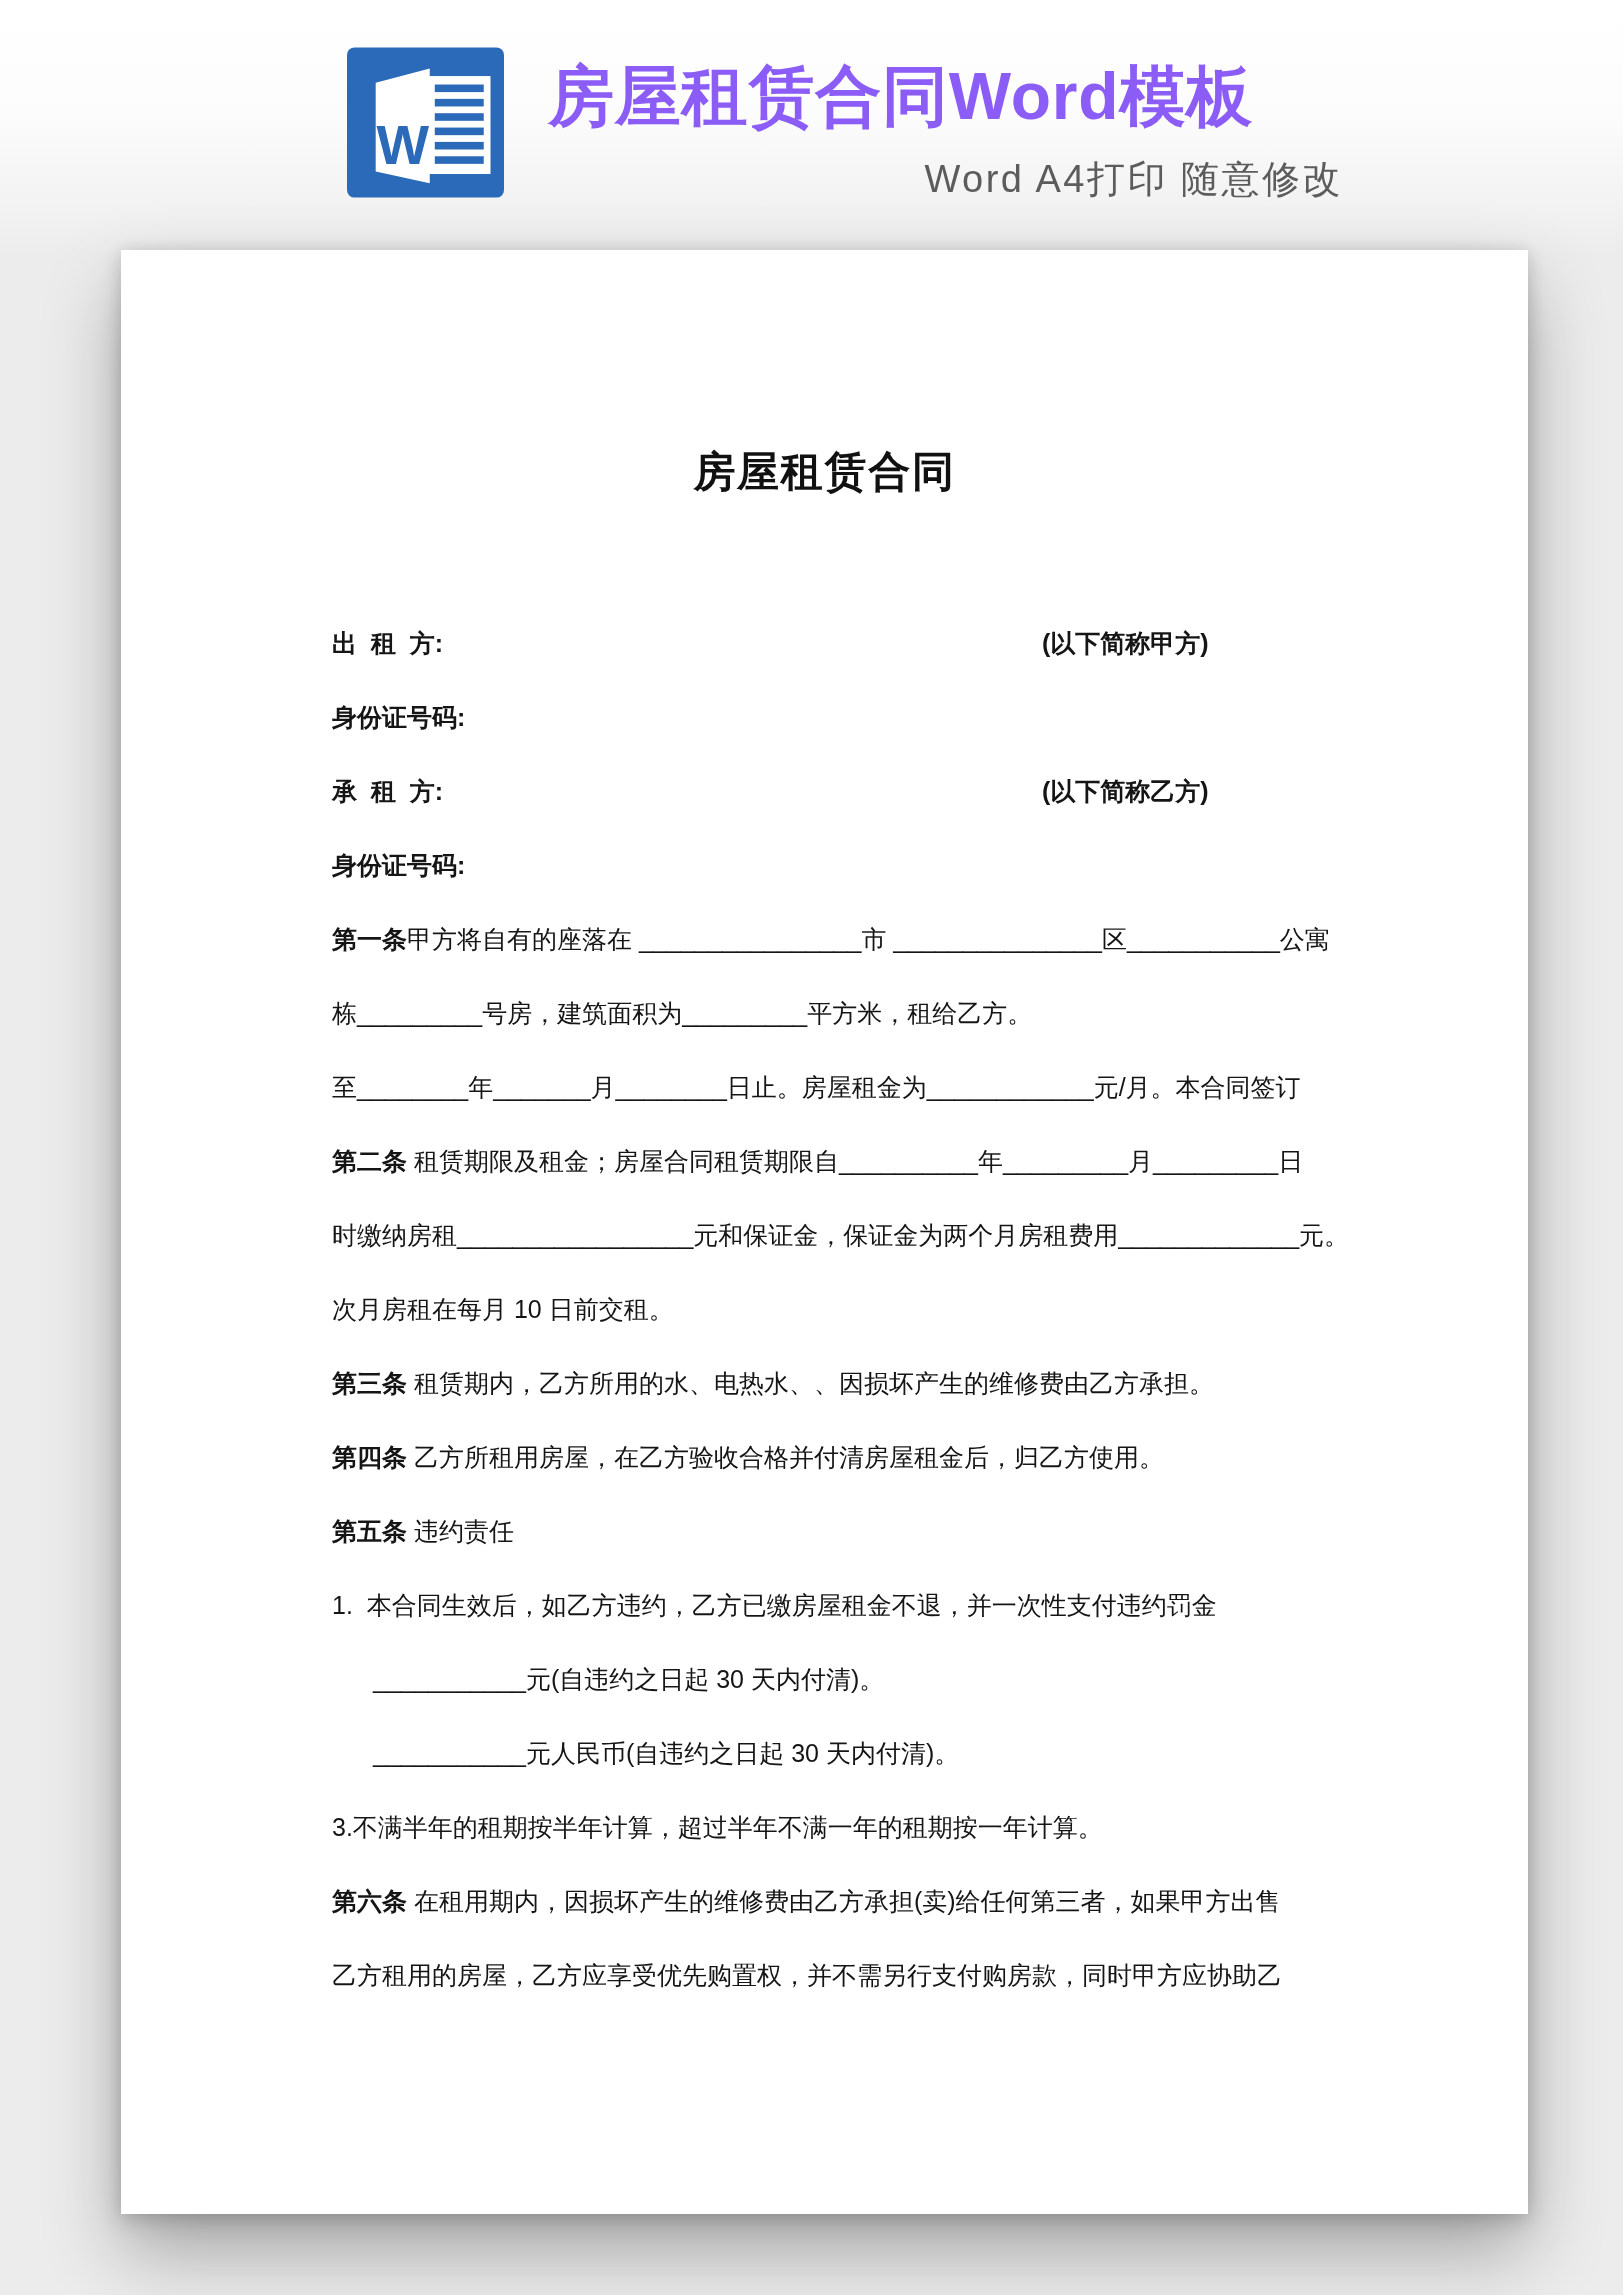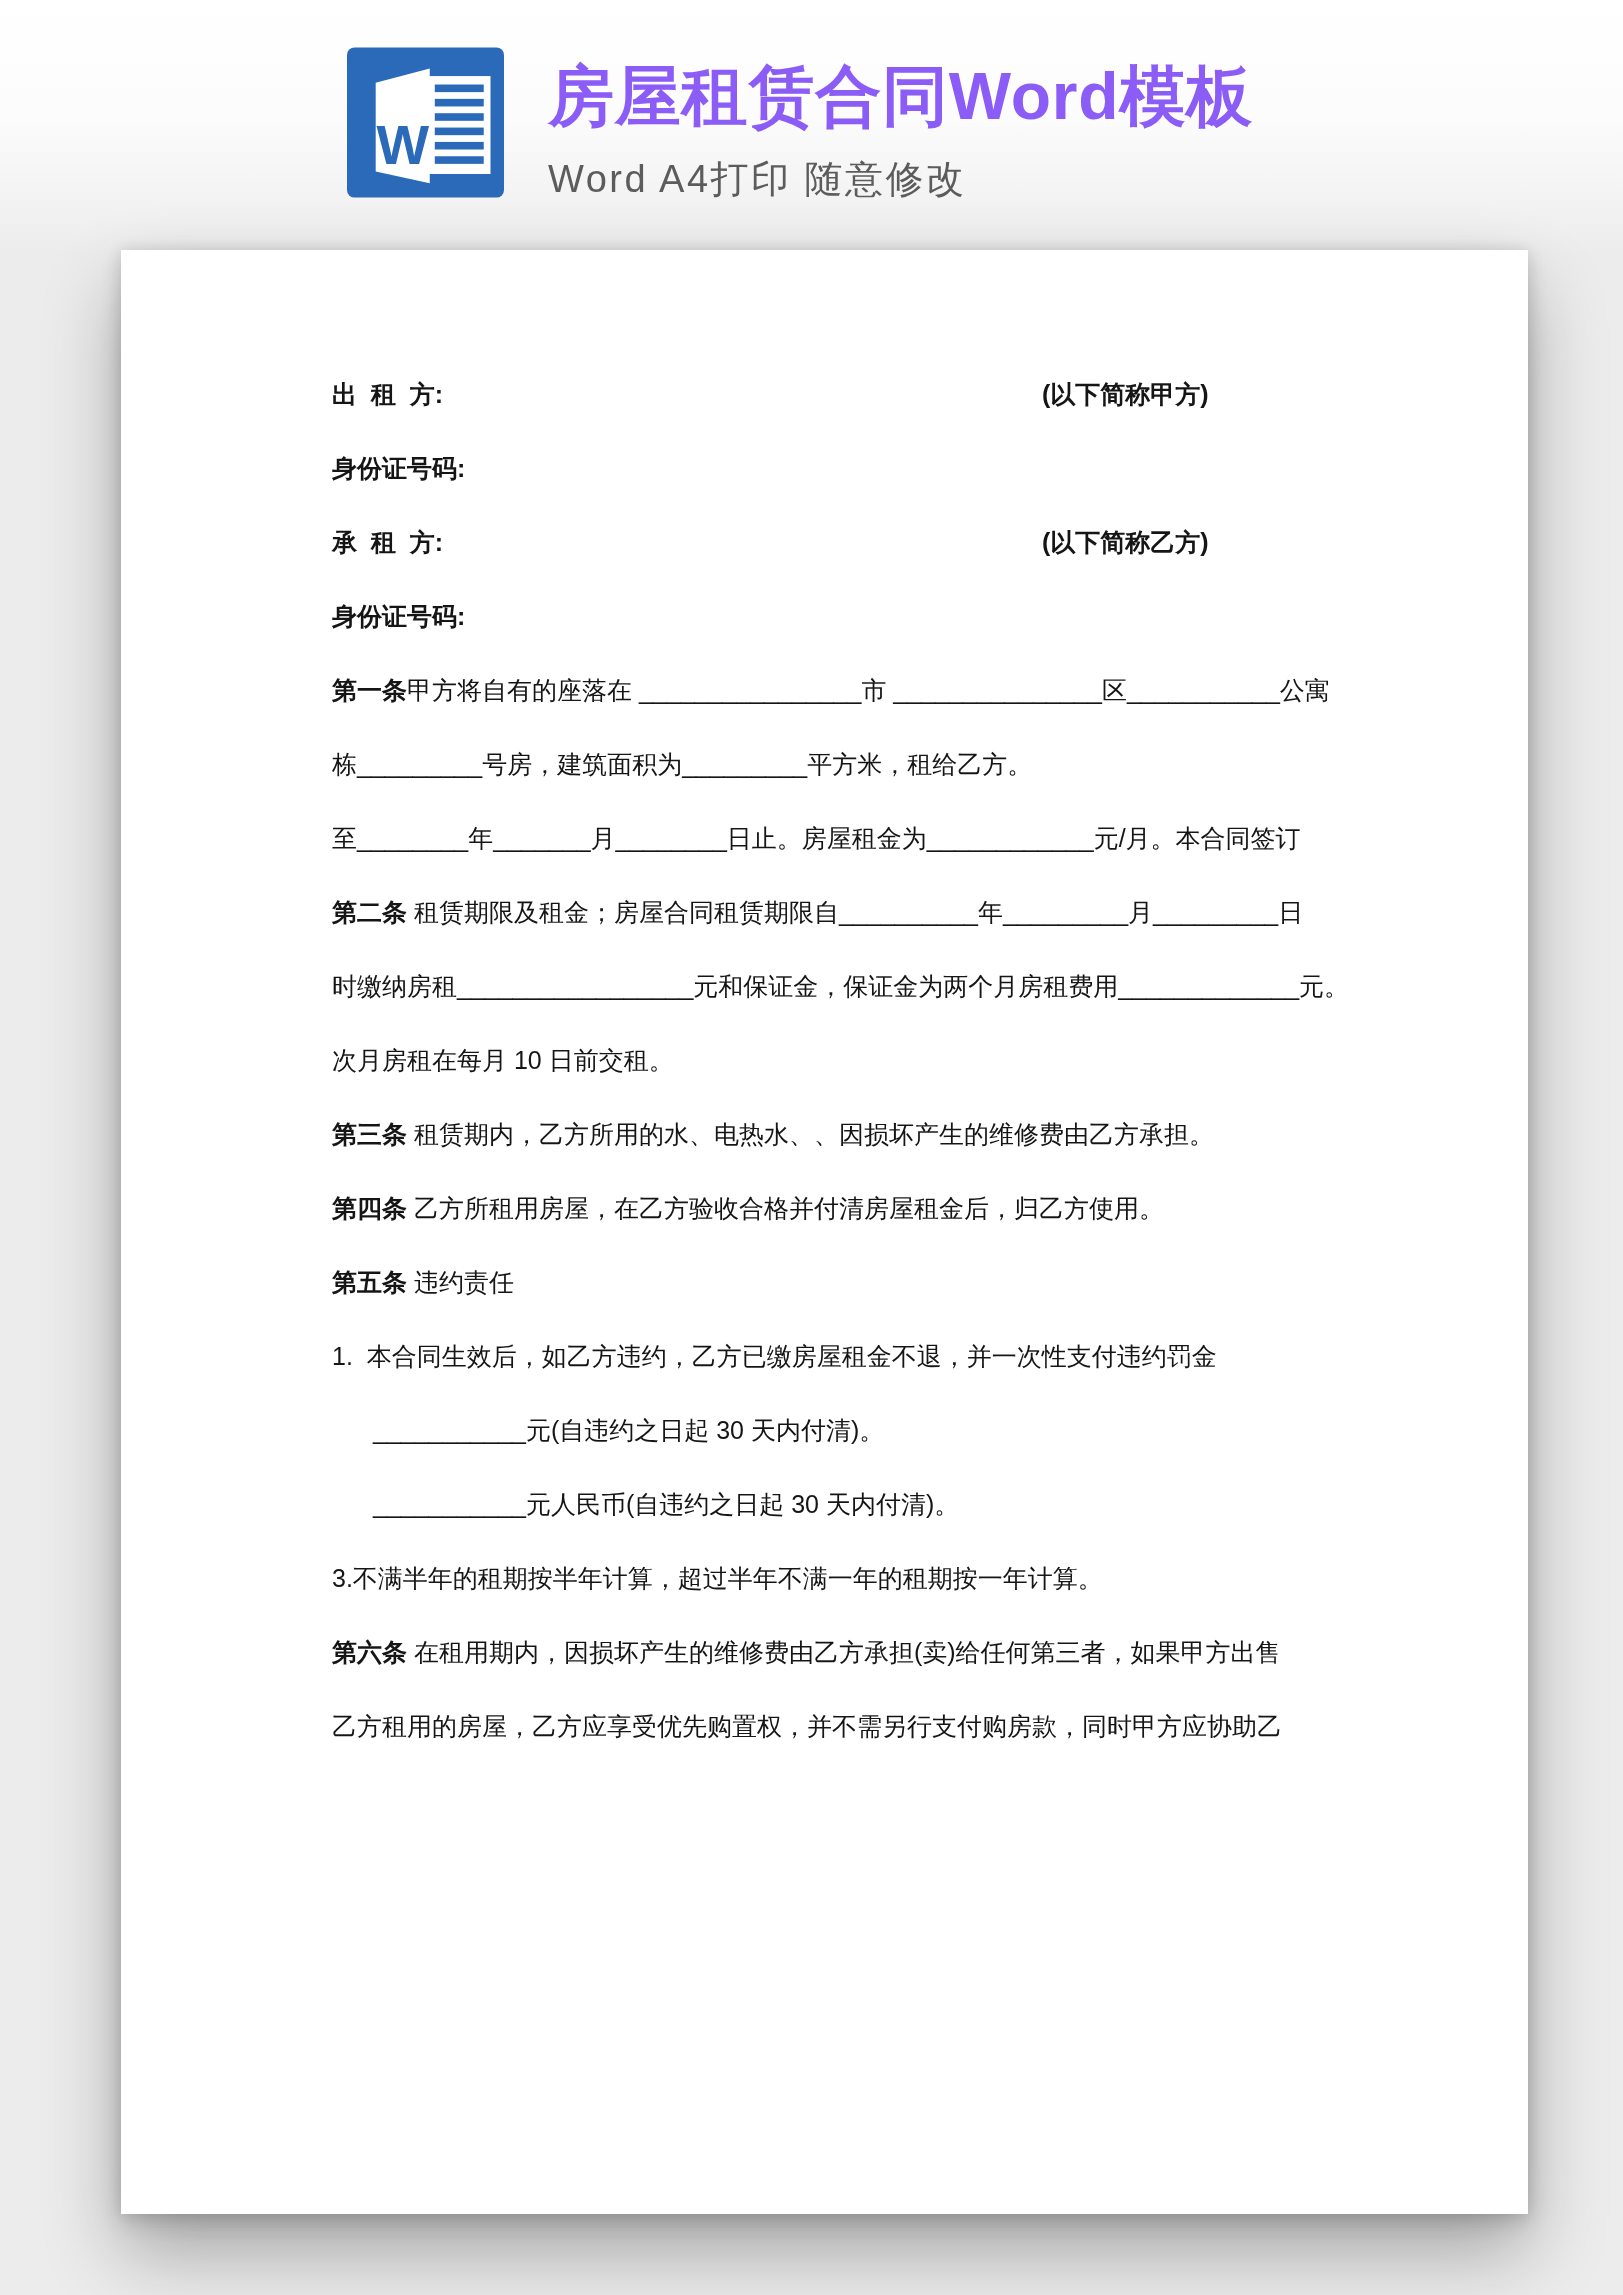--- a/index.html
+++ b/index.html
@@ -15,21 +15,21 @@
     background:linear-gradient(180deg,#ffffff 0%,#fcfcfc 45%,#f3f3f3 78%,#ececec 100%);
   }
   .header{position:absolute;left:0;top:0;width:1624px;height:254px;}
   .word-icon{position:absolute;left:347px;top:47px;width:157px;height:151px;}
   .header-title{
     position:absolute;left:548px;top:52px;width:795px;
     font-size:66px;font-weight:700;color:#8b5cf6;letter-spacing:0.8px;
     white-space:nowrap;
   }
   .header-subtitle{
-    position:absolute;left:548px;top:154px;width:795px;text-align:left;
+    position:absolute;left:548px;top:154px;width:795px;text-align:right;
     font-size:38px;color:#5c5c5c;letter-spacing:2.5px;white-space:pre;
   }
   
   .doc-page{
     position:absolute;left:121px;top:250px;width:1407px;height:1964px;
     box-sizing:border-box;padding:0 211px;
     background:#ffffff;
     box-shadow:0 0 15px rgba(0,0,0,0.10),0 8.5px 21px rgba(0,0,0,0.12),0 38px 72px rgba(0,0,0,0.30);
   }
   .doc-title{
@@ -66,20 +66,21 @@
 
       <polygon points="34,42 98,25 98,161 34,147" fill="#ffffff"></polygon>
       <text x="66" y="138" text-anchor="middle" font-size="66" font-weight="700" fill="#2b6ab8" font-family="Liberation Sans, DejaVu Sans, sans-serif">W</text>
     </svg>
   </div>
   <div class="header-title">房屋租赁合同Word模板</div>
   <div class="header-subtitle">Word A4打印 随意修改</div>
 </div>
 
 <div class="doc-page">
+  <h1 class="doc-title">房屋租赁合同</h1>
   <div class="doc-body">
     <div class="line"><span class="b">出  租  方:</span><span></span><span class="right-label">(以下简称甲方)</span></div>
     <div class="line"><span class="b">身份证号码:</span><span></span></div>
     <div class="line"><span class="b">承  租  方:</span><span></span><span class="right-label">(以下简称乙方)</span></div>
     <div class="line"><span class="b">身份证号码:</span><span></span></div>
     <div class="line"><span class="b">第一条</span><span>甲方将自有的座落在 ________________市 _______________区___________公寓</span></div>
     <div class="line"><span class="b"></span><span>栋_________号房，建筑面积为_________平方米，租给乙方。</span></div>
     <div class="line"><span class="b"></span><span>至________年_______月________日止。房屋租金为____________元/月。本合同签订</span></div>
     <div class="line"><span class="b">第二条</span><span> 租赁期限及租金；房屋合同租赁期限自__________年_________月_________日</span></div>
     <div class="line"><span class="b"></span><span>时缴纳房租_________________元和保证金，保证金为两个月房租费用_____________元。</span></div>

